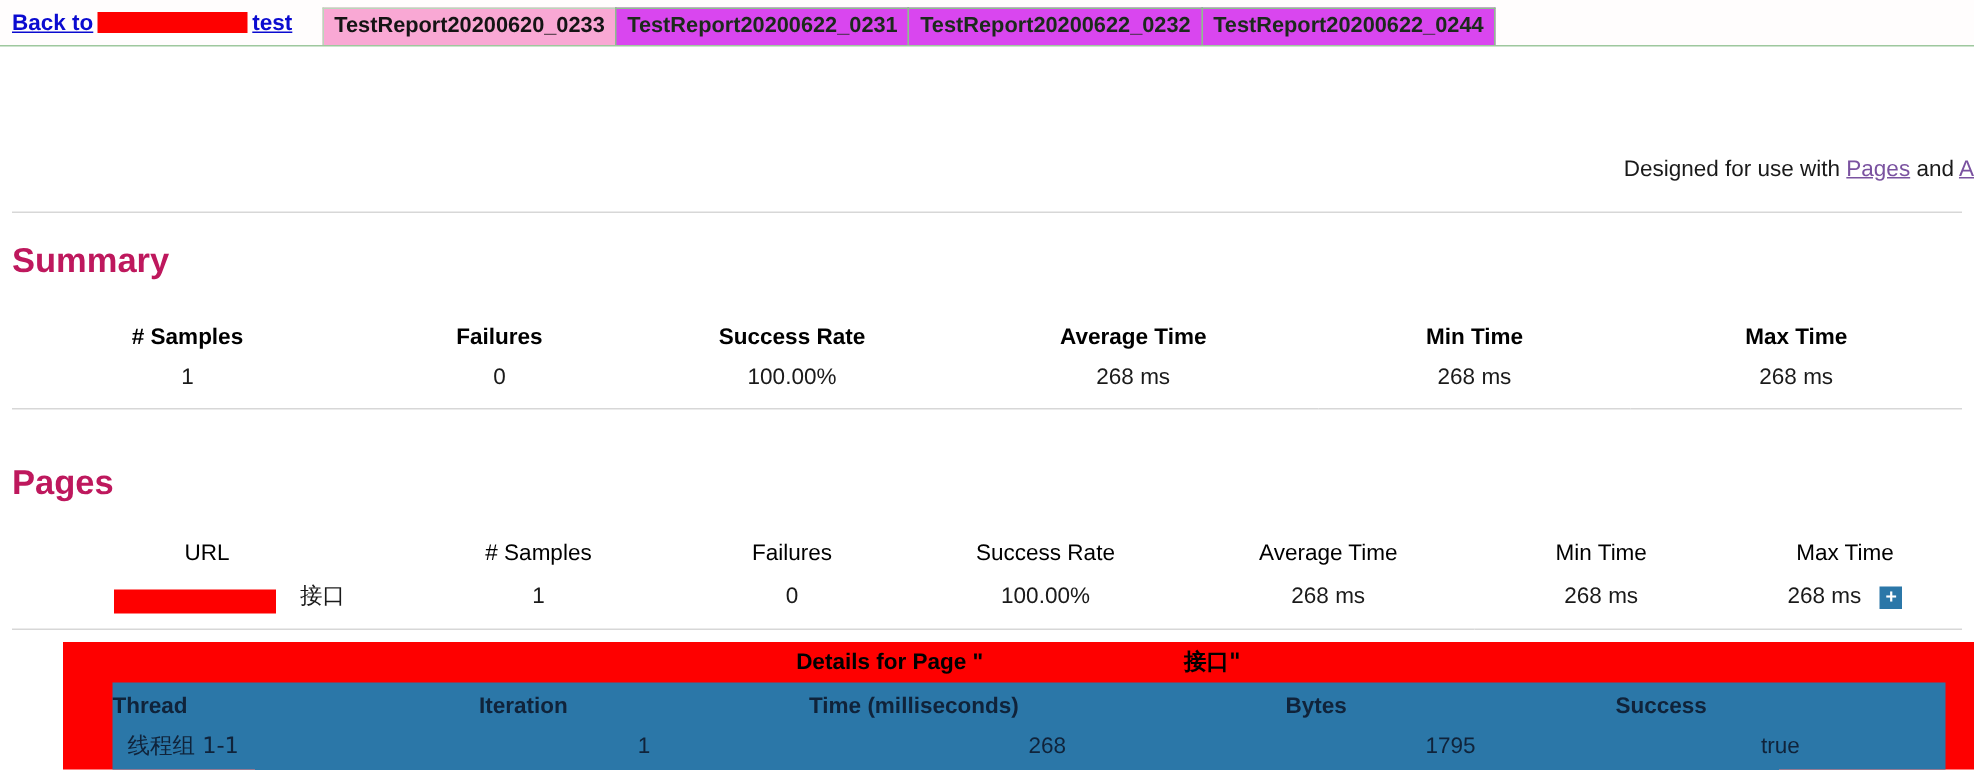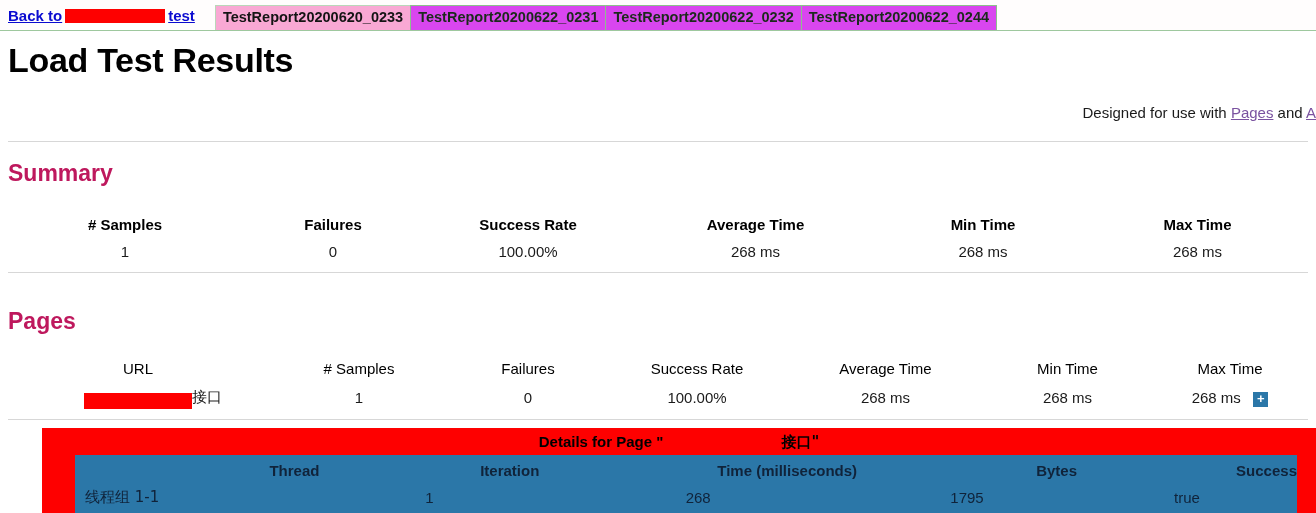--- a/index.html
+++ b/index.html
@@ -91,21 +91,21 @@
     font-size: 15px; font-weight: normal; color: #000;
     text-align: center; padding: 0 0 11px 0;
   }
   .pages td {
     font-size: 15px; color: #1a1a1a; text-align: center;
     padding: 0 0 12px 0;
     border-bottom: 1px solid #d7d7d7;
   }
   .url-cell { text-align: left; padding-left: 30px !important; white-space: nowrap; }
   .redact-url { width: 108px; height: 16px; position: relative; top: 3px; }
-  .cjk { font-family: "DejaVu Sans", sans-serif; font-size: 15px; }
+  .cjk { font-family: "DejaVu Sans", sans-serif; font-size: 15px; padding-left: 16px; }
   .plusbtn {
     display: inline-block; width: 15px; height: 15px;
     background: #2b77a8; color: #fff;
     font-size: 13px; font-weight: bold; line-height: 14px;
     text-align: center; cursor: pointer;
   }
 
   
   .details {
     position: absolute; left: 42px; top: 428px; width: 1274px;
@@ -120,21 +120,21 @@
   .redact-inline {
     display: inline-block; background: #fe0000;
     width: 118px; height: 13px; vertical-align: middle;
   }
   .dtable {
     width: 1222px; margin: 0 0 0 33px;
     border-collapse: collapse; background: #2b77a8;
   }
   .dtable th {
     font-size: 15px; font-weight: bold; color: #10233a;
-    text-align: right; padding: 7px 0 8px 0;
+    text-align: left; padding: 7px 0 8px 0;
   }
   .dtable td {
     font-size: 15px; color: #10233a; text-align: center;
     padding: 1px 0 8px 0;
   }
   .dtable td.left { text-align: left; padding-left: 10px; }
 </style>
 </head>
 <body>
 
@@ -147,21 +147,20 @@
       <span>test</span>
     </a>
     <div class="tabs">
       <div class="tab active">TestReport20200620_0233</div>
       <div class="tab">TestReport20200622_0231</div>
       <div class="tab">TestReport20200622_0232</div>
       <div class="tab">TestReport20200622_0244</div>
     </div>
   </div>
 
-  <div class="title">Load Test Results</div>
 
   <div class="daterow">
     <div class="designed">
       <span>Designed for use with</span>
       <a href="#">Pages</a>
       <span>and</span>
       <a href="#">A</a>
     </div>
   </div>
 

